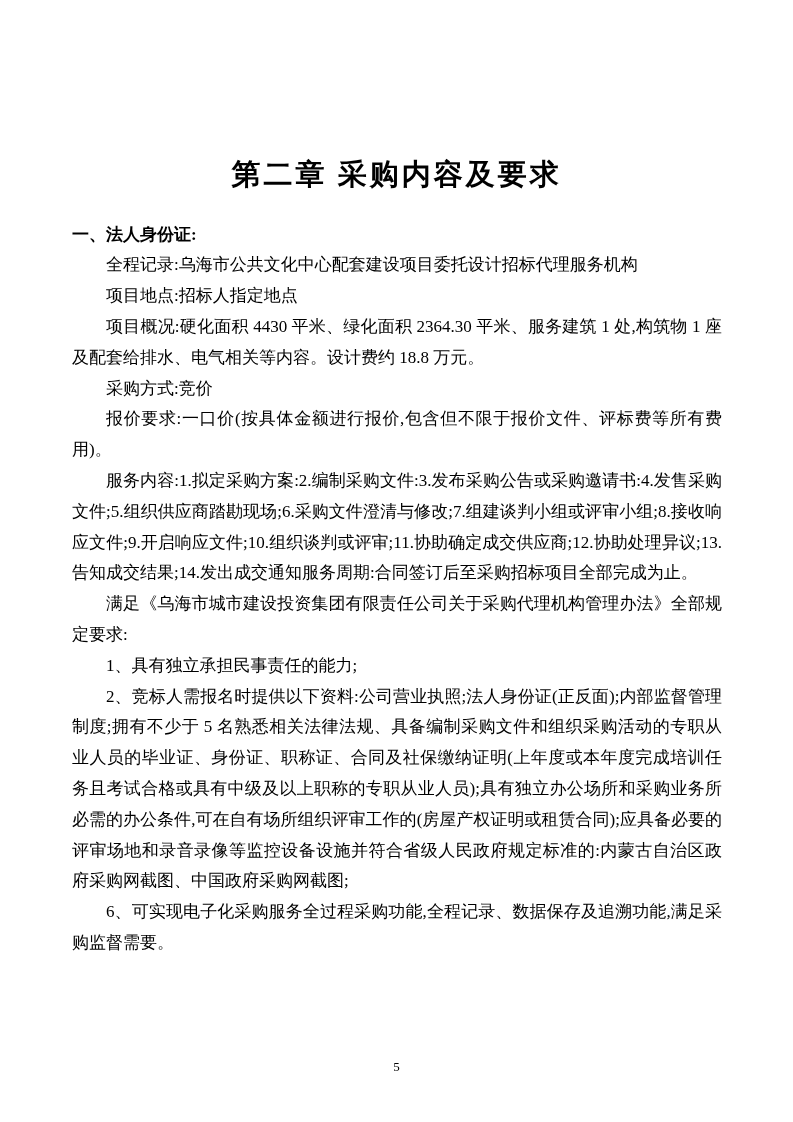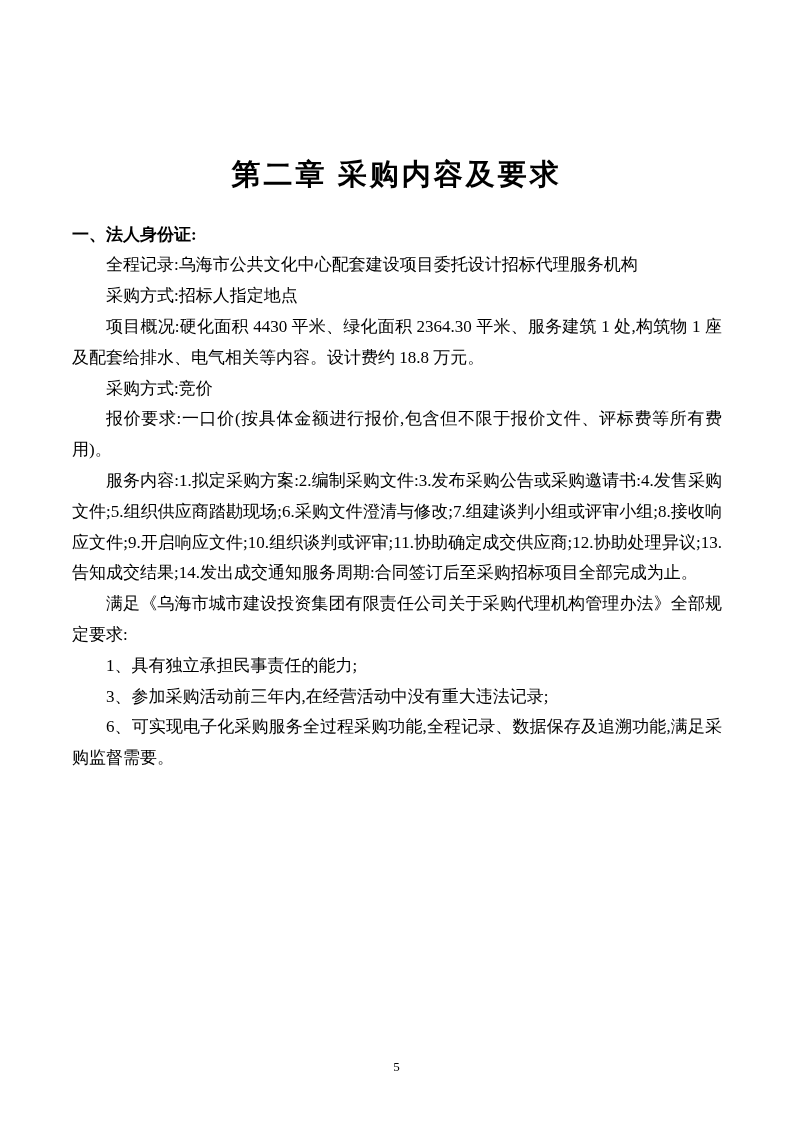--- a/index.html
+++ b/index.html
@@ -57,26 +57,26 @@
 </head>
 <body>
 
 <div class="page">
 
   <h1 class="doc-title">第二章 采购内容及要求</h1>
 
   <div class="doc-body">
     <p class="para-heading">一、法人身份证:</p>
     <p class="para-body">全程记录:乌海市公共文化中心配套建设项目委托设计招标代理服务机构</p>
-    <p class="para-body">采购方式:招标人指定地点</p>
+    <p class="para-body">项目地点:招标人指定地点</p>
     <p class="para-body">项目概况:硬化面积 4430 平米、绿化面积 2364.30 平米、服务建筑 1 处,构筑物 1 座及配套给排水、电气相关等内容。设计费约 18.8 万元。</p>
     <p class="para-body">采购方式:竞价</p>
     <p class="para-body">报价要求:一口价(按具体金额进行报价,包含但不限于报价文件、评标费等所有费用)。</p>
     <p class="para-body">服务内容:1.拟定采购方案:2.编制采购文件:3.发布采购公告或采购邀请书:4.发售采购文件;5.组织供应商踏勘现场;6.采购文件澄清与修改;7.组建谈判小组或评审小组;8.接收响应文件;9.开启响应文件;10.组织谈判或评审;11.协助确定成交供应商;12.协助处理异议;13.告知成交结果;14.发出成交通知服务周期:合同签订后至采购招标项目全部完成为止。</p>
     <p class="para-body">满足《乌海市城市建设投资集团有限责任公司关于采购代理机构管理办法》全部规定要求:</p>
     <p class="para-body">1、具有独立承担民事责任的能力;</p>
-    <p class="para-body">3、参加采购活动前三年内,在经营活动中没有重大违法记录;</p>
+    <p class="para-body">2、竞标人需报名时提供以下资料:公司营业执照;法人身份证(正反面);内部监督管理制度;拥有不少于 5 名熟悉相关法律法规、具备编制采购文件和组织采购活动的专职从业人员的毕业证、身份证、职称证、合同及社保缴纳证明(上年度或本年度完成培训任务且考试合格或具有中级及以上职称的专职从业人员);具有独立办公场所和采购业务所必需的办公条件,可在自有场所组织评审工作的(房屋产权证明或租赁合同);应具备必要的评审场地和录音录像等监控设备设施并符合省级人民政府规定标准的:内蒙古自治区政府采购网截图、中国政府采购网截图;</p>
     <p class="para-body">6、可实现电子化采购服务全过程采购功能,全程记录、数据保存及追溯功能,满足采购监督需要。</p>
   </div>
 
   <div class="page-footer">5</div>
 
 </div>
 
 </body></html>

